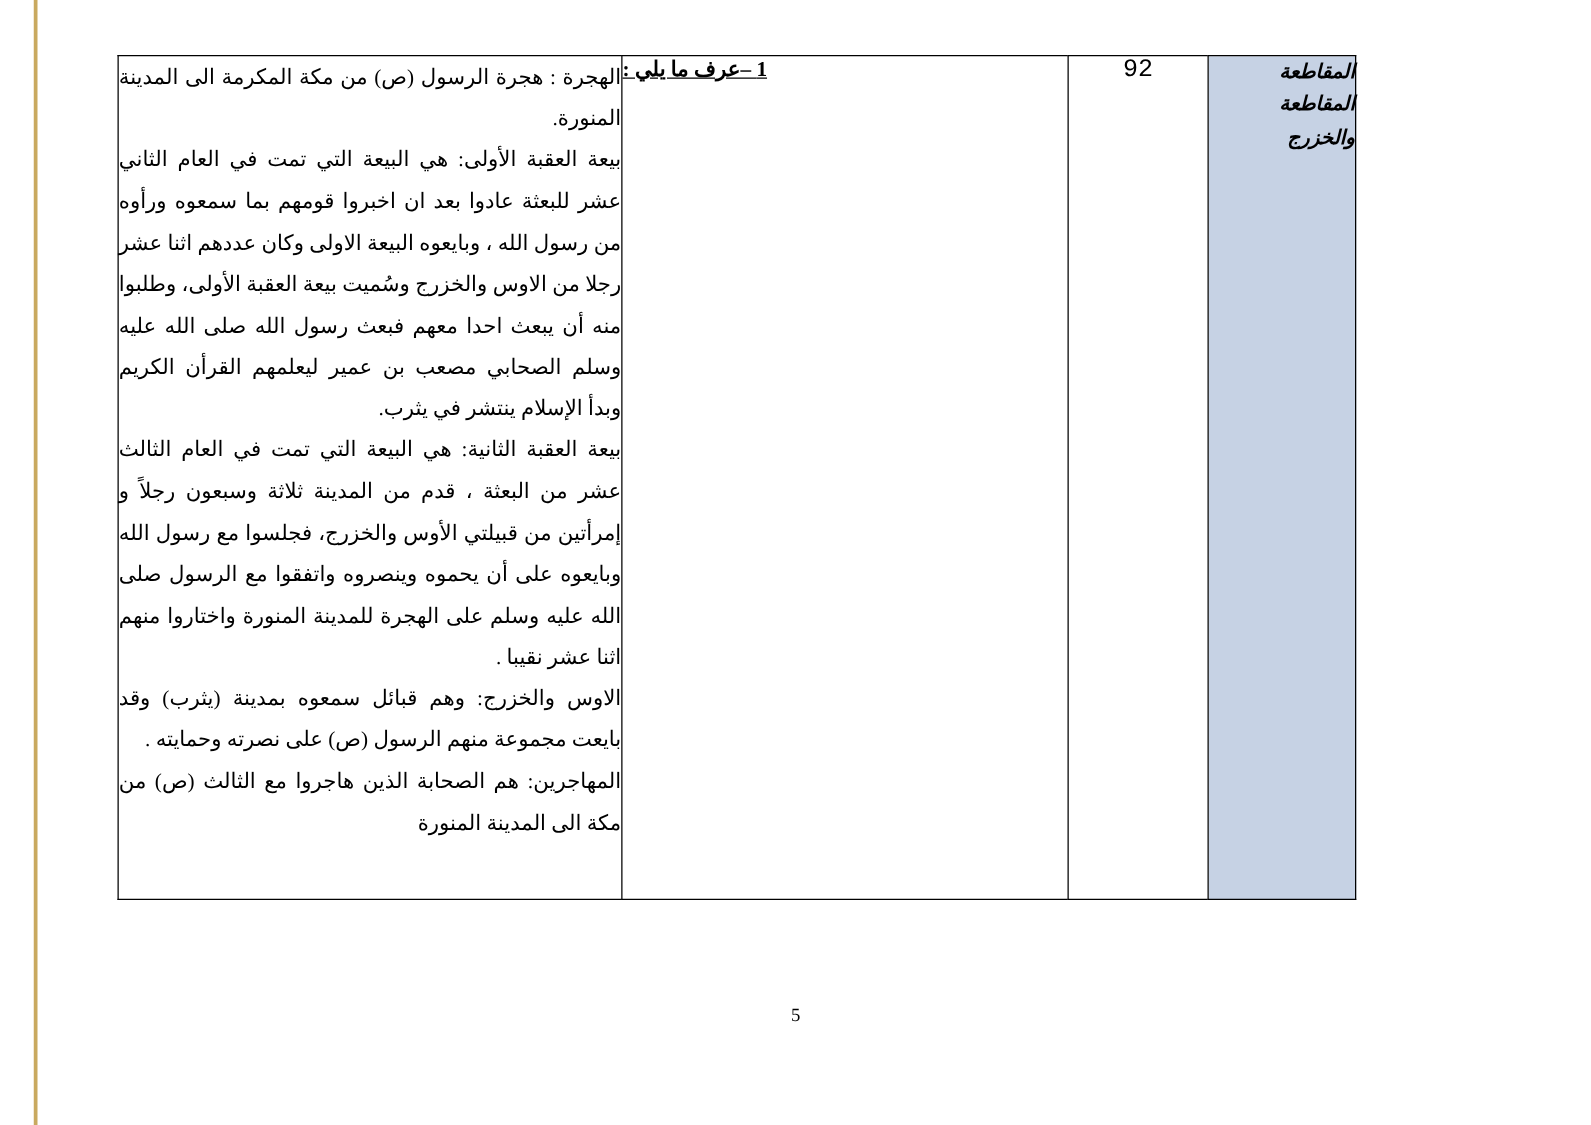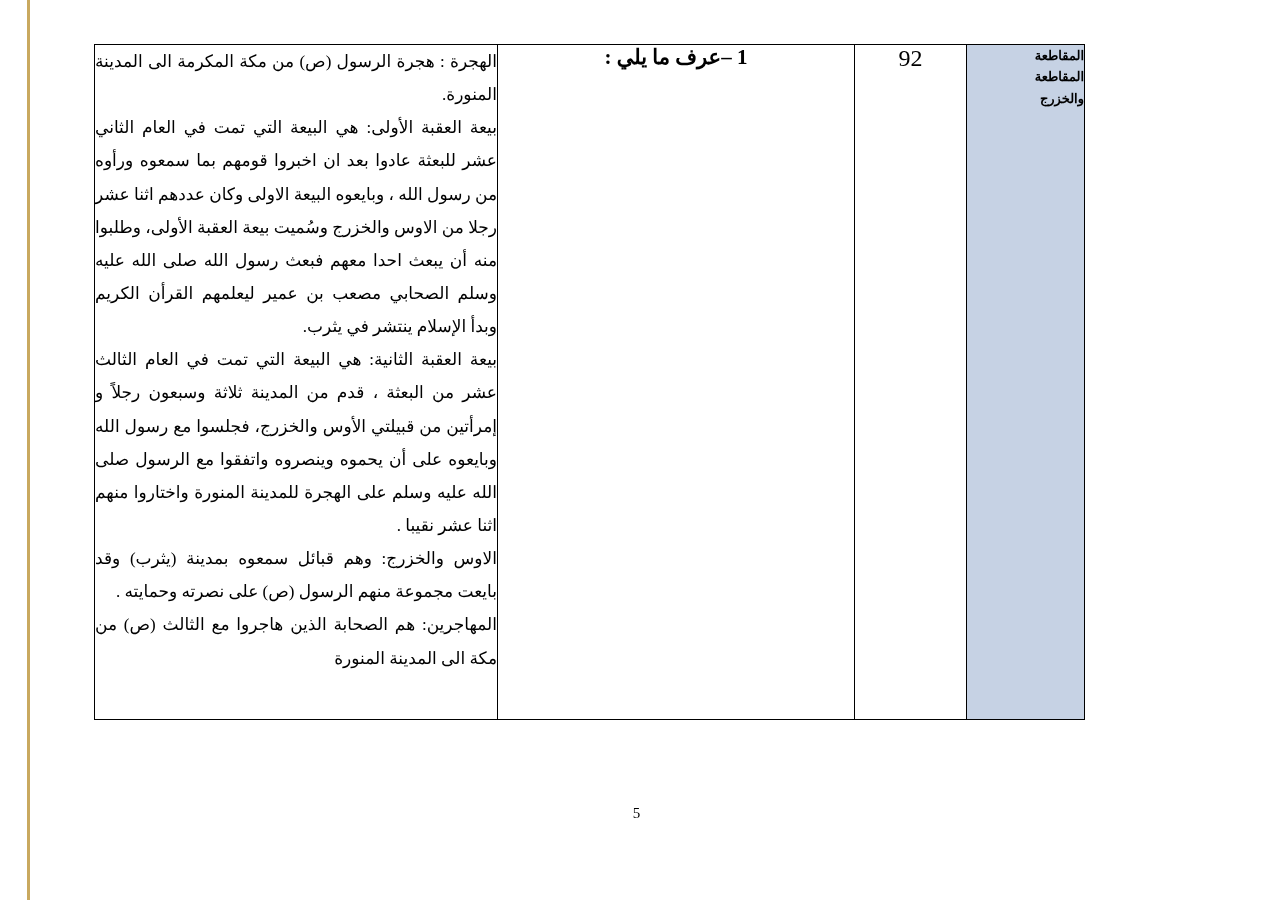--- a/index.html
+++ b/index.html
@@ -51,39 +51,41 @@
   .col-topic   { width: 118px; }
   .col-page    { width: 112px; }
   .col-blank   { width: 357px; }
   .col-content { width: 403px; }
 
   .cell-topic {
     background: #c6d2e4;
     padding: 10px 8px 8px 8px;
     text-align: right;
     font-weight: bold;
-    font-size: 13px;
+    font-size: 16px;
     line-height: 1.65;
     height: 105px;
+    font-style: italic;
   }
   .cell-topic .topic-line { display: block; }
 
   .cell-page {
     text-align: center;
     padding: 9px 6px 0 6px;
-    font-size: 24px;
-    font-family: Liberation Serif, serif;
+    font-size: 20px;
+    font-family: Liberation Mono, monospace;
   }
 
   .cell-question {
-    text-align: center;
+    text-align: left;
     padding: 10px 14px 0 14px;
-    font-size: 21px;
+    font-size: 17px;
     font-weight: bold;
     direction: rtl;
+    text-decoration: underline;
   }
 
   .cell-answer {
     padding: 9px 10px 16px 10px;
     font-size: 17px;
     line-height: 1.95;
     text-align: justify;
     text-justify: inter-word;
     direction: rtl;
     height: 674px;

